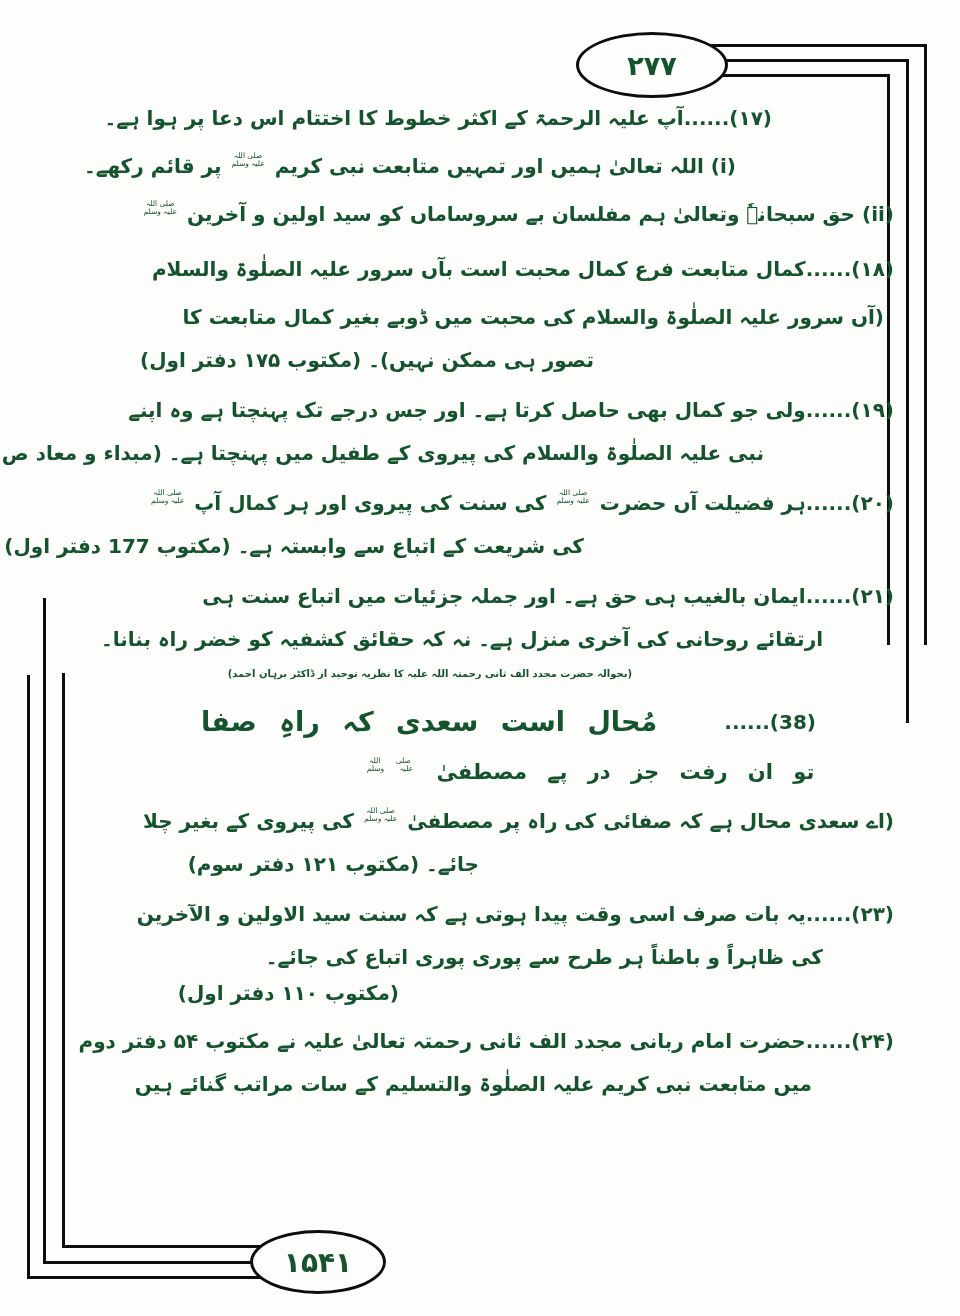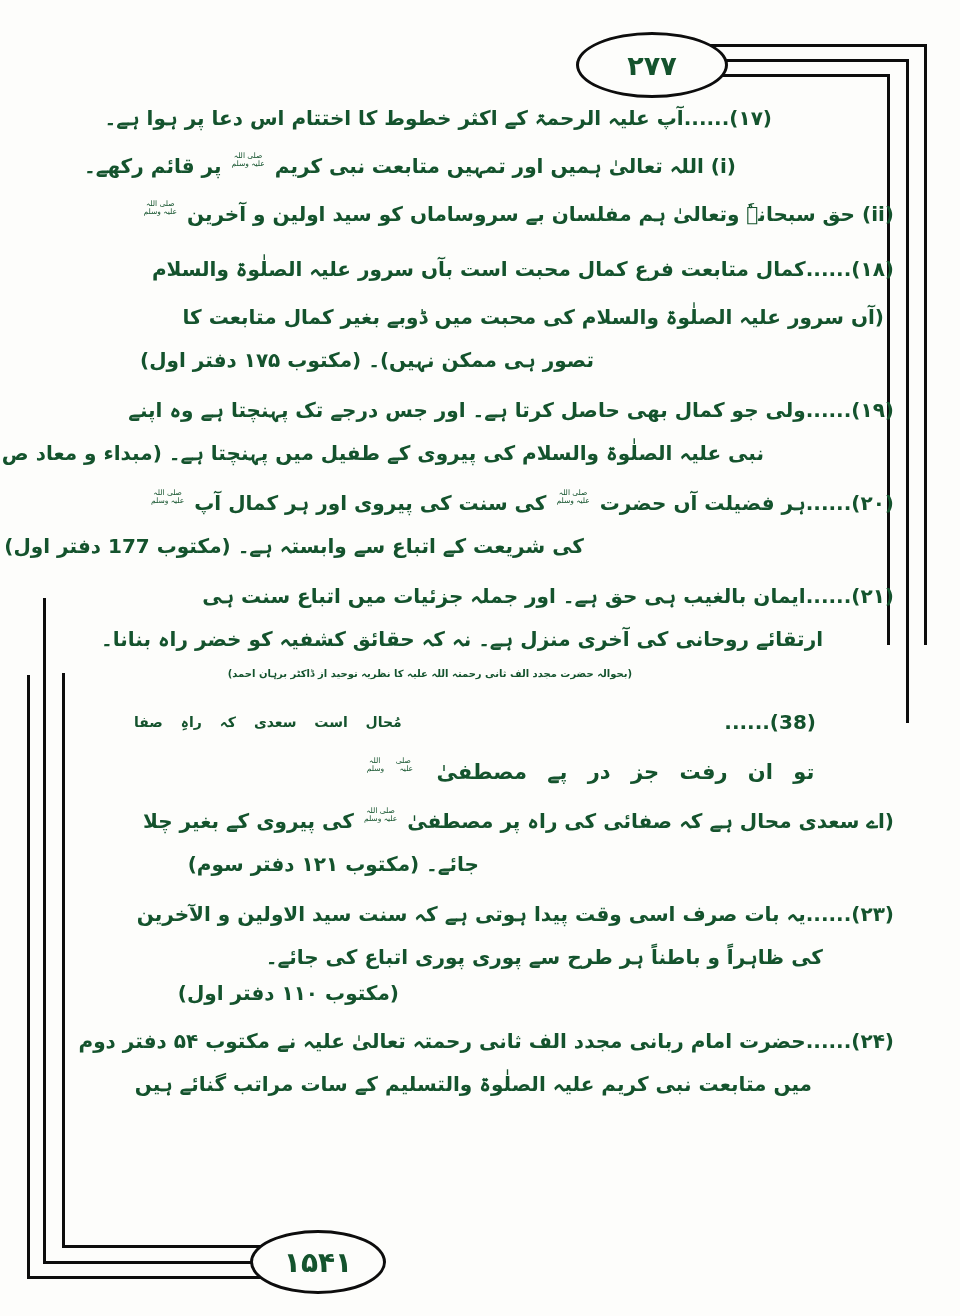--- a/index.html
+++ b/index.html
@@ -43,21 +43,21 @@
   .line{
     line-height:48px;height:48px;
     text-align:right;
     white-space:nowrap;
   }
   .compact{line-height:38px;height:38px;}
   .fn{font-size:10px;line-height:32px;height:32px;}
   .small-ref{font-size:20px;line-height:34px;height:34px;}
   .verse-row{display:flex;line-height:50px;height:50px;white-space:nowrap;}
   .verse-num{flex:0 0 auto;padding-right:78px;}
-  .verse-text{flex:1 1 auto;text-align:left;word-spacing:13px;font-size:14px;}
+  .verse-text{flex:1 1 auto;text-align:center;word-spacing:13px;font-size:27px;}
   .verse-line2{text-align:center;word-spacing:13px;font-size:21px;line-height:50px;height:50px;padding-left:150px;white-space:nowrap;}
   
   .pr122{padding-right:122px;}
   .pr158{padding-right:158px;}
   .pr360{padding-right:360px;}
   .pr10{padding-right:10px;}
   .pr300{padding-right:300px;text-align:right;}
   .pr130{padding-right:130px;}
   .pr310{padding-right:310px;}
   .pr145{padding-right:71px;}

